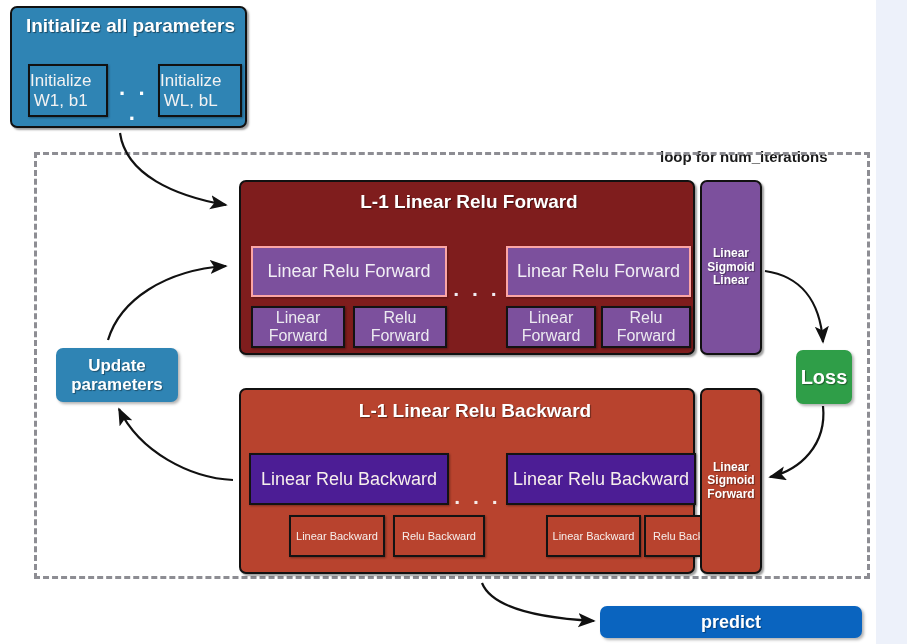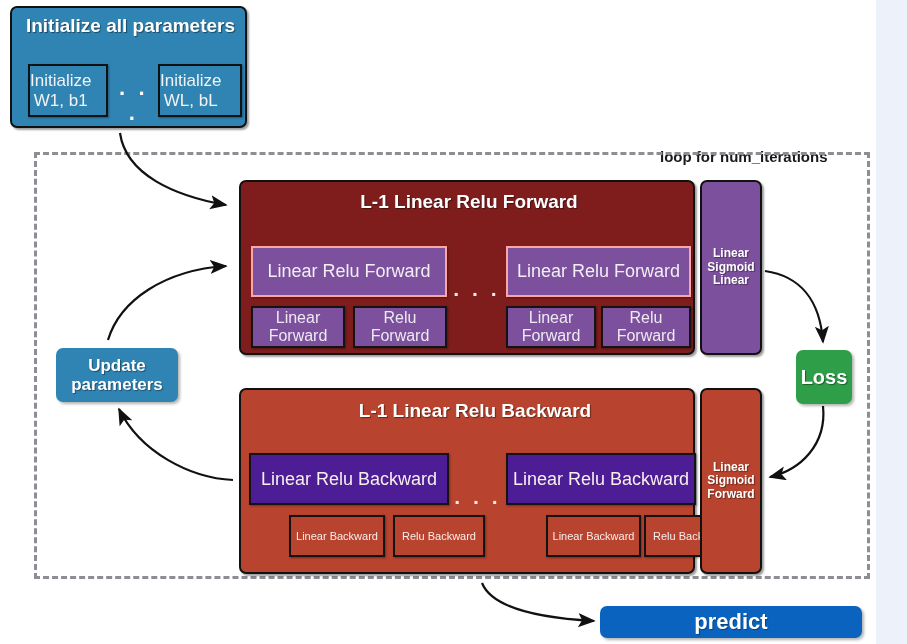--- a/index.html
+++ b/index.html
@@ -174,21 +174,21 @@
   }
   #loss-box {
     left: 796px; top: 350px; width: 56px; height: 54px;
     background: #2f9e48;
     font-size: 20px; font-weight: bold; color: #ffffff;
     text-shadow: 1px 1px 1px rgba(0,0,0,0.4);
   }
   #predict-box {
     left: 600px; top: 606px; width: 262px; height: 32px;
     background: #0a64bf;
-    font-size: 22px; font-weight: bold; color: #ffffff;
+    font-size: 18px; font-weight: bold; color: #ffffff;
     text-shadow: 1px 1px 1px rgba(0,0,0,0.35);
   }
 
   #arrows { position: absolute; left: 0; top: 0; width: 907px; height: 644px;
     pointer-events: none; }
 </style>
 </head>
 <body>
 
 <div id="canvas">

